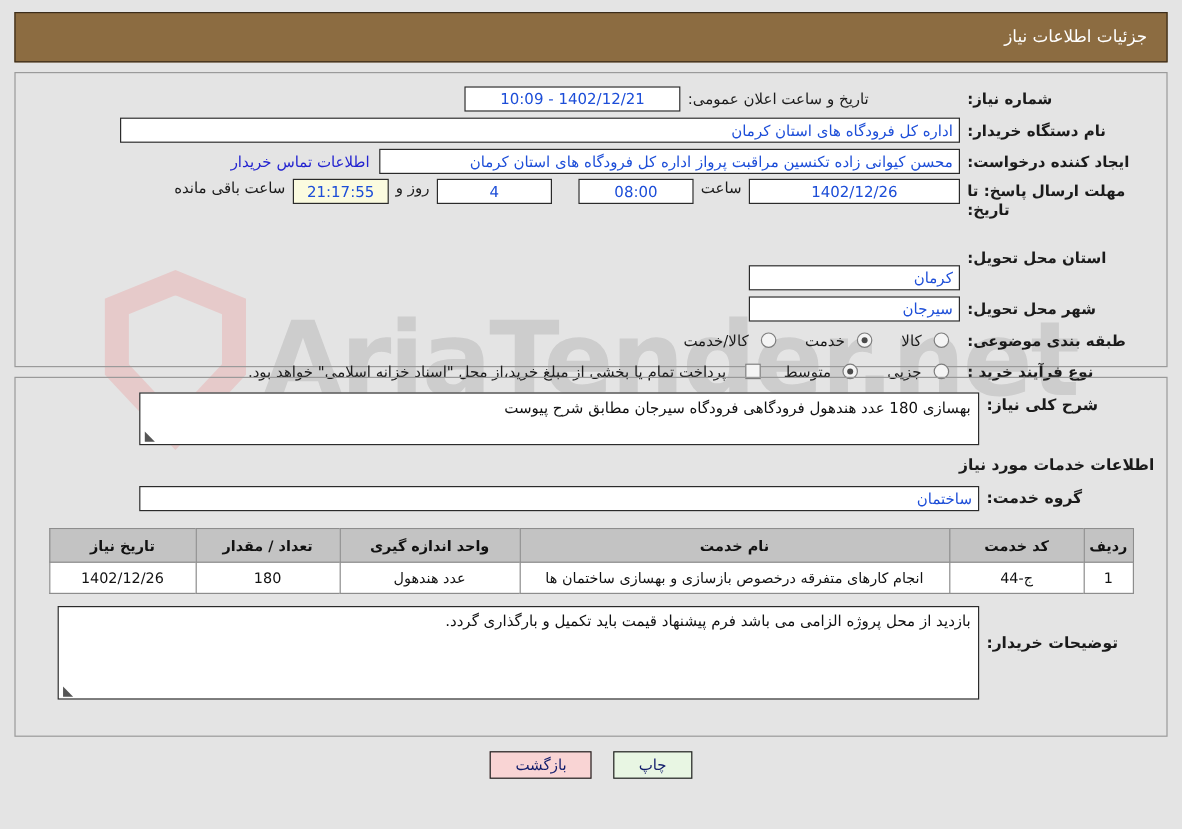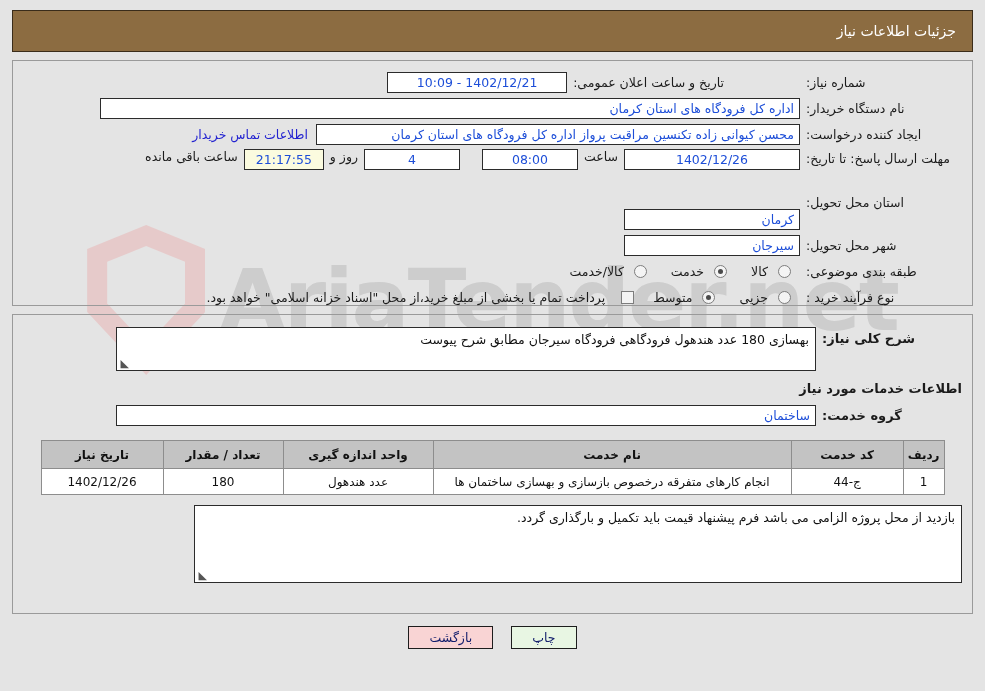--- a/index.html
+++ b/index.html
@@ -81,20 +81,21 @@
     justify-content: flex-start;
     margin-bottom: 4px;
     min-height: 22px;
   }
   .lbl {
     font-size: 12.5px;
     color: #1b1b1b;
     text-align: left;
     padding-left: 6px;
     flex: 0 0 auto;
+    font-weight: bold;
   }
   .lbl.w160 { width: 162px; text-align: left; }
   .lbl.bold { font-weight: bold; font-size: 13px; }
 
   .fld {
     border: 1px solid #2b2b2b;
     background: #ffffff;
     height: 21px;
     line-height: 19px;
     font-size: 12.5px;
@@ -345,20 +346,21 @@
           <td class="name">انجام کارهای متفرقه درخصوص بازسازی و بهسازی ساختمان ها</td>
           <td>عدد هندهول</td>
           <td>180</td>
           <td>1402/12/26</td>
         </tr>
       </tbody>
     </table>
   </div>
 
   <div class="frow" style="align-items:flex-start;margin-top:10px;">
+    <div class="lbl bold" style="width:146px;text-align:left;padding-top:24px;">توضیحات خریدار:</div>
     <div class="ta" style="width:768px;height:78px;">
       <span>بازدید از محل پروژه الزامی می باشد فرم پیشنهاد قیمت باید تکمیل و بارگذاری گردد.</span>
       <span class="grip">◣</span>
     </div>
   </div>
 
 </div>
 
 <div class="btnbar">
   <div class="btn back">بازگشت</div>

